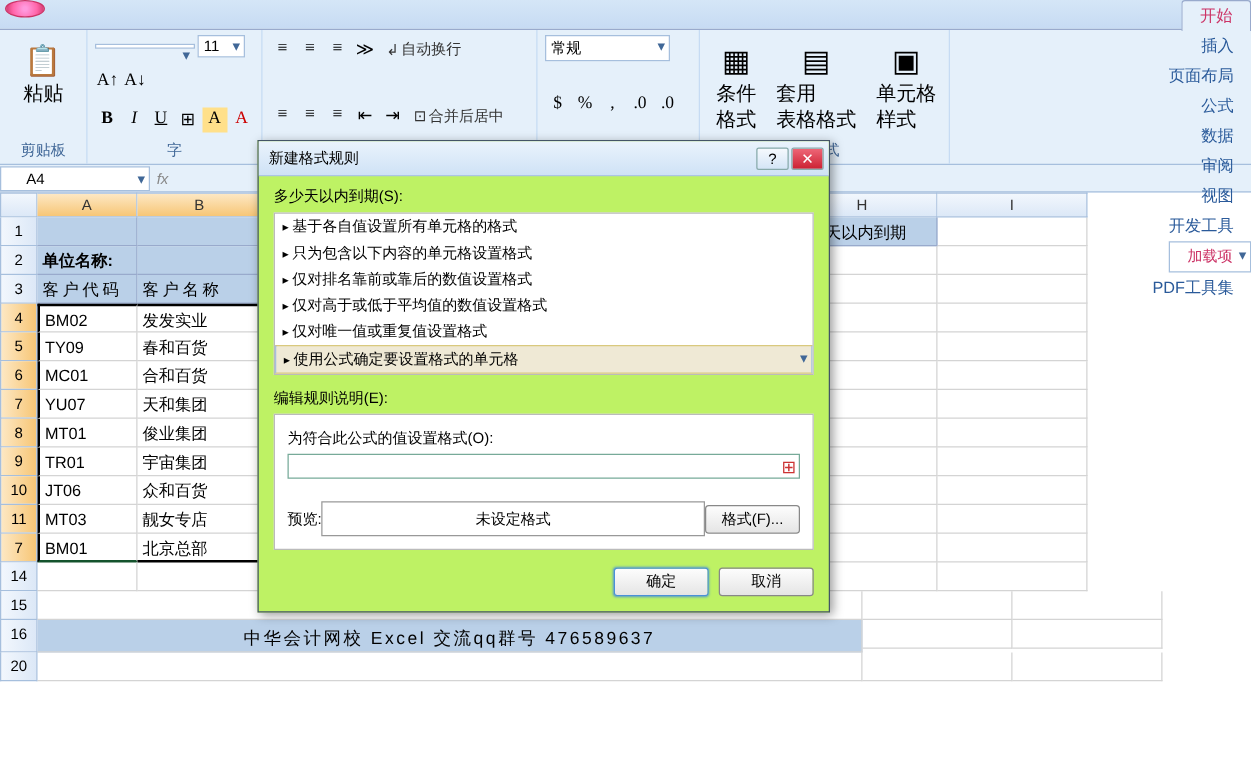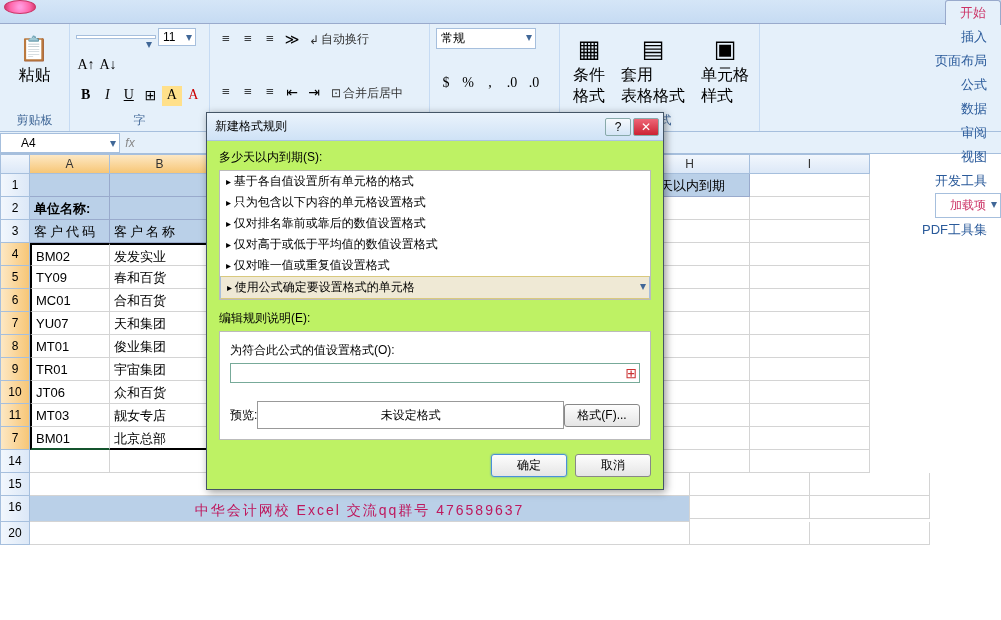--- a/index.html
+++ b/index.html
@@ -34,21 +34,21 @@
 .grid{position:relative;left:0;}
 .colhdr{display:flex;height:20px;}
 .ch{border:1px solid #a6bfdd;border-left:none;background:linear-gradient(#f2f7fd,#dce8f7);text-align:center;font-size:12px;color:#333;line-height:18px;}
 .ch:first-child{border-left:1px solid #a6bfdd;}
 .rowhdr{width:30px;border:1px solid #a6bfdd;border-top:none;background:linear-gradient(90deg,#f2f7fd,#dce8f7);text-align:center;font-size:12px;line-height:22px;}
 .row{display:flex;}
 .cell{height:23px;border-right:1px solid #d4d4d4;border-bottom:1px solid #d4d4d4;font-size:13px;padding:2px 4px;overflow:hidden;white-space:nowrap;line-height:19px;}
 .row.r4 .rowhdr,.row.r5 .rowhdr,.row.r6 .rowhdr,.row.r7 .rowhdr,.row.r8 .rowhdr,.row.r9 .rowhdr,.row.r10 .rowhdr,.row.r11 .rowhdr,.row.r12 .rowhdr,.row.r13 .rowhdr{background:linear-gradient(90deg,#fde8c4,#f7c676);}
 .ch.selcol{background:linear-gradient(#fde8c4,#f7c676);}
 .hdrcell{background:#bad0e8;font-weight:normal;border-right:1px solid #9ac;border-bottom:1px solid #9ac;}
-.footer{background:#bad0e8;height:26px;text-align:center;line-height:24px;font-size:14px;letter-spacing:2px;color:#be185d;}
+.footer{background:#bad0e8;height:26px;text-align:center;line-height:24px;font-size:14px;letter-spacing:2px;color:#000000;}
 
 
 .dlg{position:absolute;left:206px;top:112px;width:458px;background:#bef264;border:1px solid #456;box-shadow:2px 2px 8px rgba(0,0,0,0.4);font-size:12px;}
 .dlg-title{height:28px;background:linear-gradient(#eaf3fc,#cfe2f6);display:flex;align-items:center;padding:0 4px 0 8px;border-bottom:1px solid #acc5e3;}
 .dlg-title span{flex:1;}
 .dlg-title .dlgbtn{width:26px;height:18px;border:1px solid #8aa;background:linear-gradient(#f5f9fd,#d4e5f6);text-align:center;line-height:16px;cursor:pointer;margin-left:2px;border-radius:2px;}
 .dlg-title .dlgbtn.close{background:linear-gradient(#e67,#c23);color:#fff;}
 .dlg-body{padding:8px 12px 12px;}
 .dlg-body .seclbl{margin-bottom:4px;}
 .rulelist{border:1px solid #bbb;background:#fff;margin-bottom:10px;}

